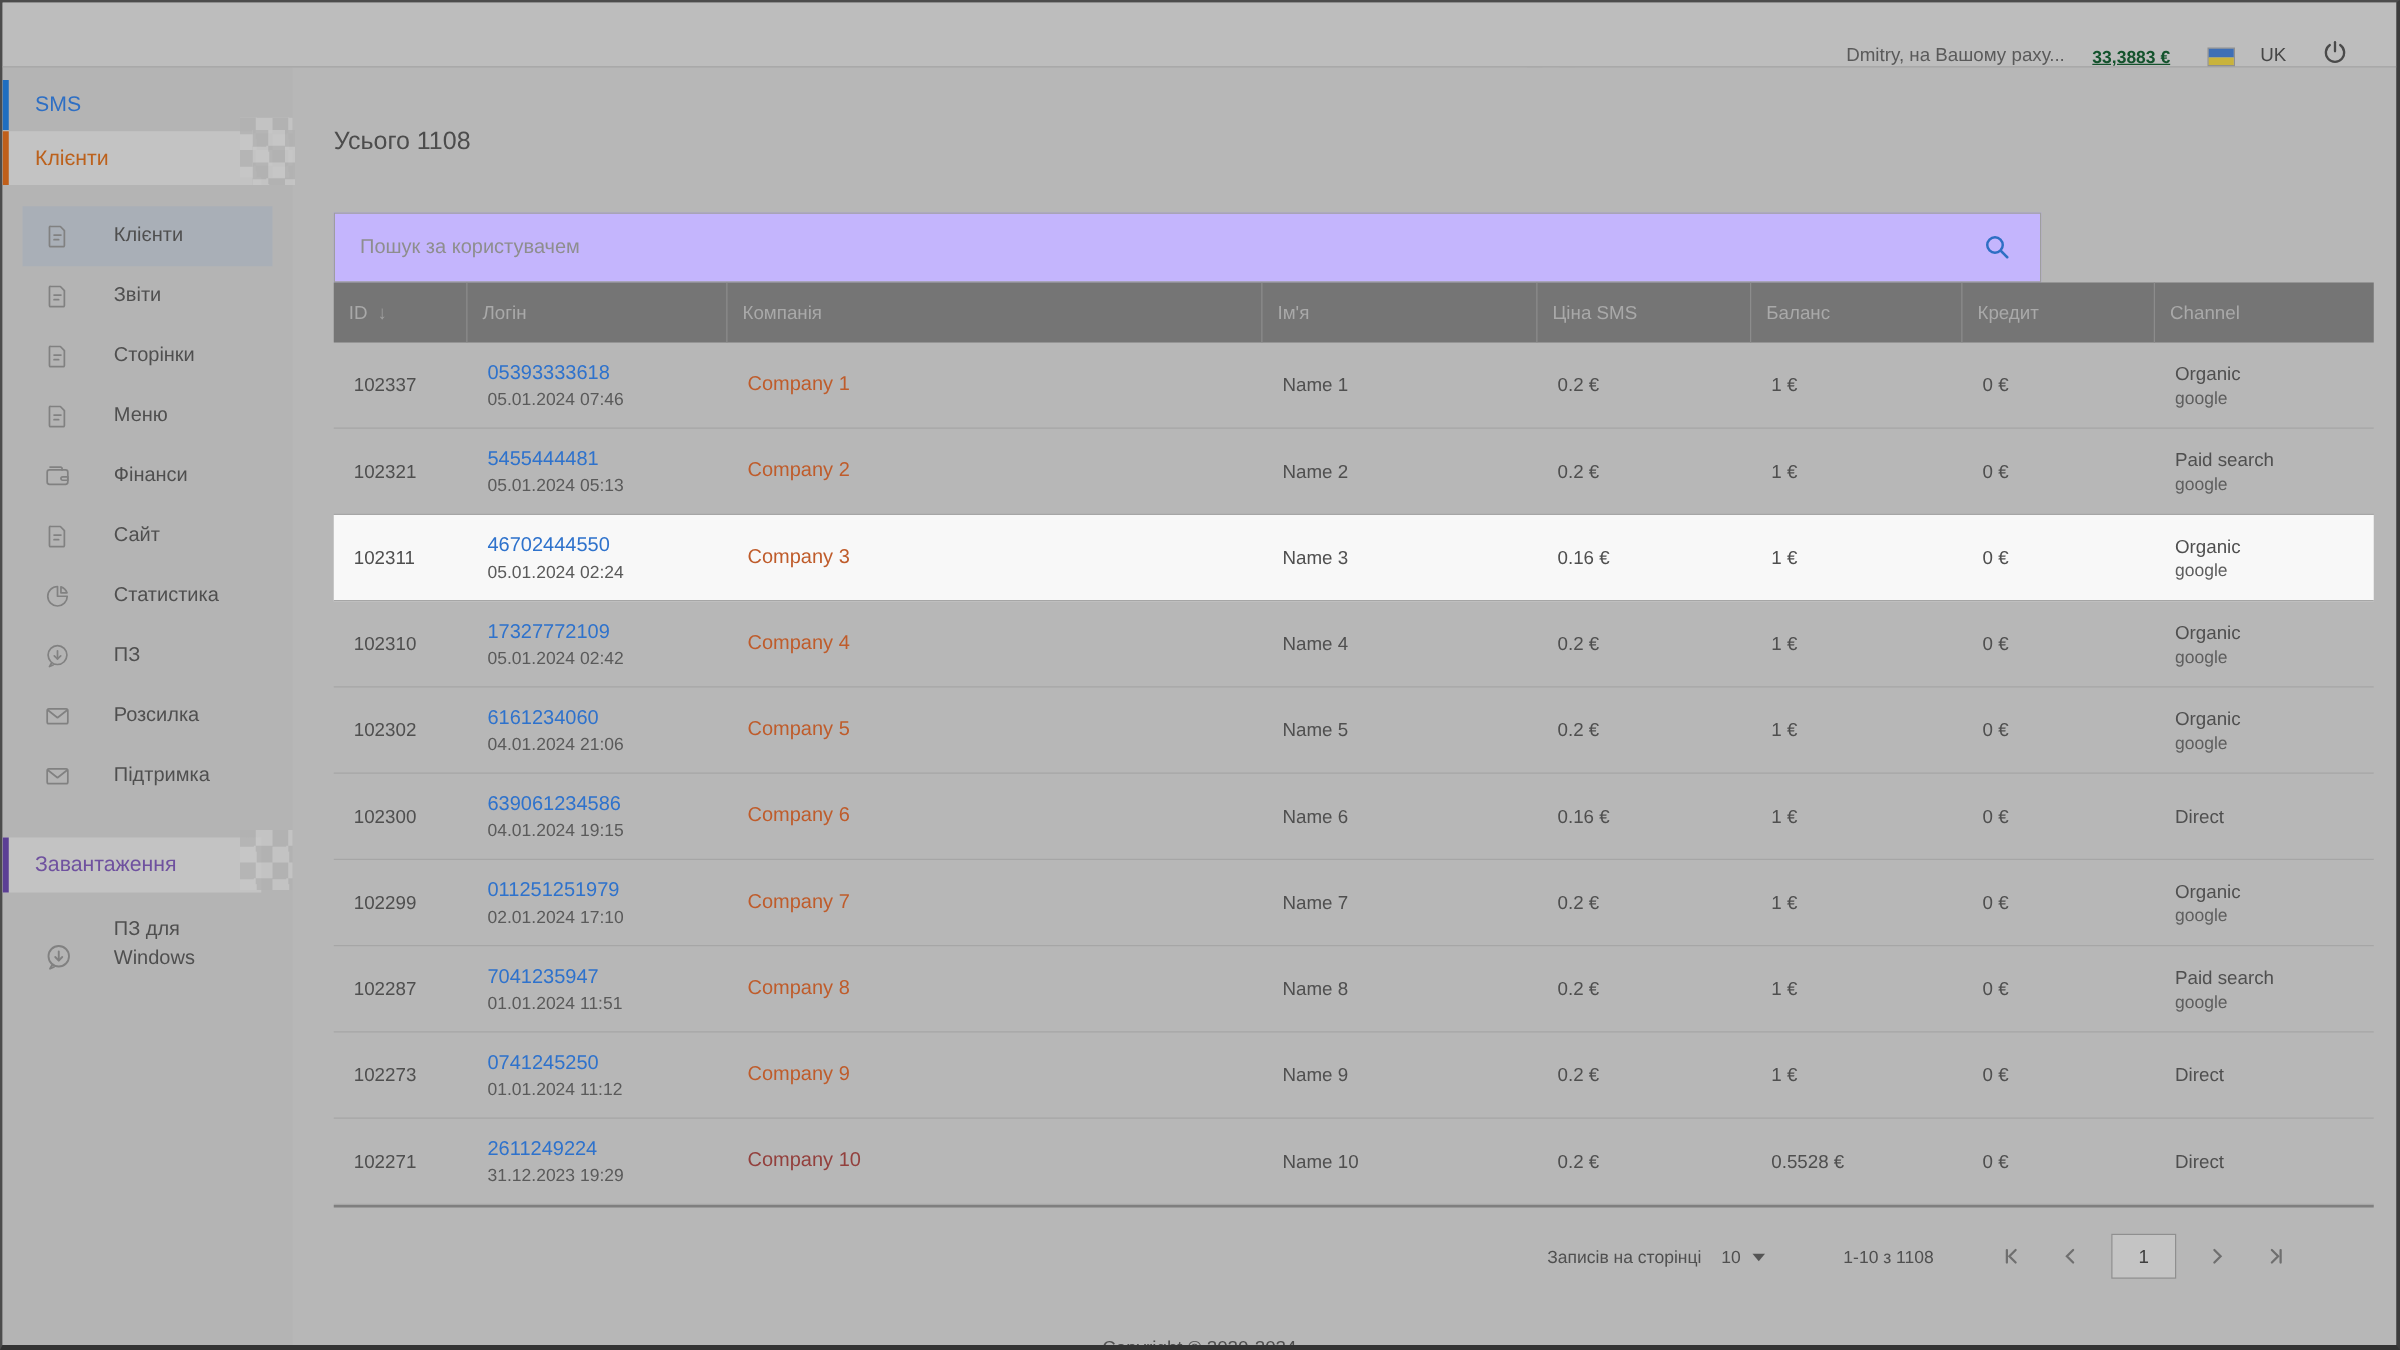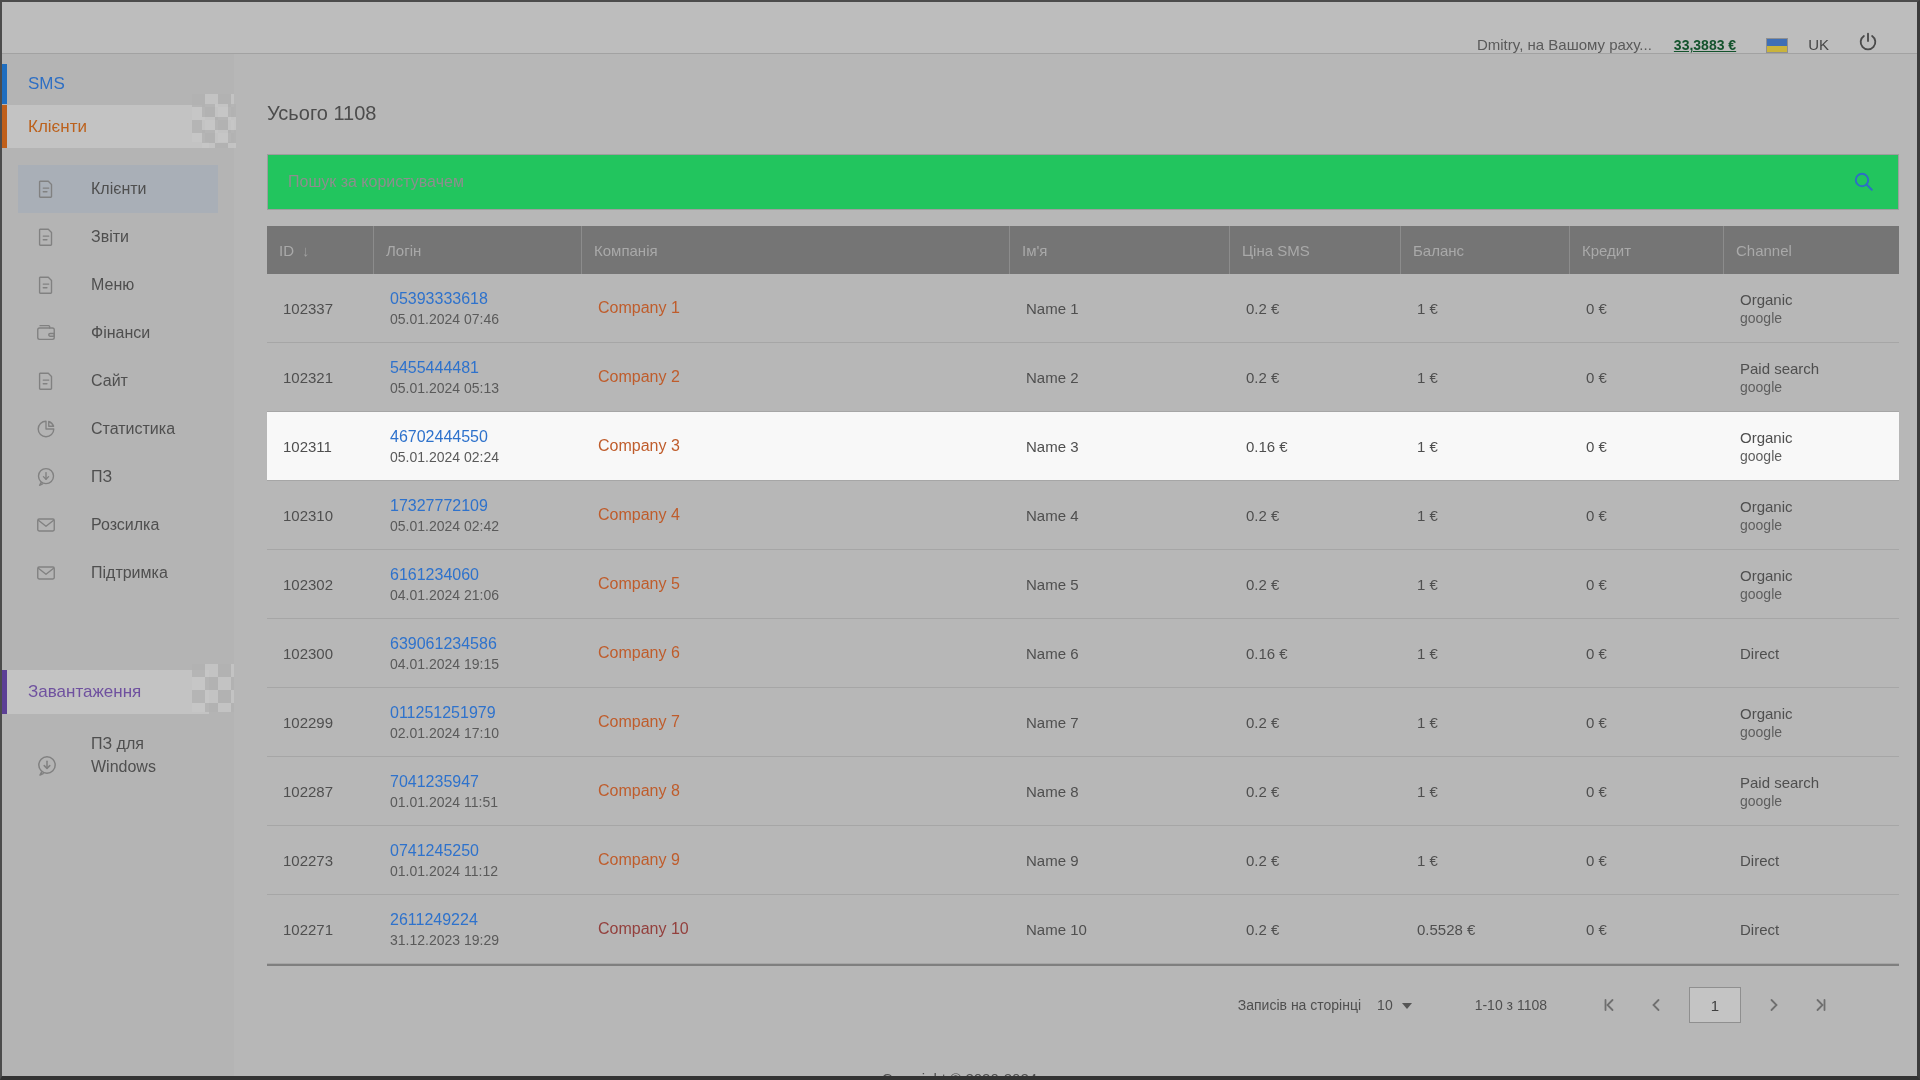--- a/index.html
+++ b/index.html
@@ -43,21 +43,21 @@
   .side-dl{position:absolute;left:33px;top:678px;display:flex;align-items:flex-end;cursor:pointer;}
   .side-dl .icon{width:24px;height:24px;}
   .side-dl .ilabel{margin-left:32px;font-size:16px;color:#4f4f4f;width:112px;line-height:1.45;}
 
   
   .checker{position:absolute;background:repeating-conic-gradient(#c6c6c6 0% 25%,#b2b2b2 0% 50%);
            background-size:26px 26px;opacity:.85;}
 
   
   .total-title{position:absolute;left:265px;top:100px;font-size:20px;color:#4c4c4c;}
-  .search-box{position:absolute;left:265px;top:152px;width:1632px;height:56px;background:#22c55e;
+  .search-box{position:absolute;left:265px;top:168px;width:1366px;height:56px;background:#c4b5fd;
               border:1px solid #9e9e9e;display:flex;align-items:center;}
   .search-box input{flex:1;border:none;outline:none;background:transparent;font-size:16px;
                     color:#4f4f4f;padding-left:20px;}
   .search-box input::placeholder{color:#8e8e8e;opacity:1;}
   .search-ic{margin-right:22px;cursor:pointer;display:flex;}
 
   .dtable{position:absolute;left:265px;top:224px;width:1632px;border-bottom:2px solid #7f7f7f;}
   .thead,.trow{display:grid;grid-template-columns:107px 208px 428px 220px 171px 169px 154px 175px;}
   .thead{background:#757575;height:48px;}
   .th{display:flex;align-items:center;padding-left:12px;font-size:15px;color:#a9a9a9;
@@ -132,20 +132,30 @@
         </div>
         <div class="side-item">
           <span class="icon">
             <svg width="22" height="22" viewBox="0 0 24 24" fill="none" stroke="#818181" stroke-width="1.5" stroke-linecap="round" stroke-linejoin="round">
               <path d="M6 3.5h8.5l3.5 3.5v13a.9.9 0 0 1-1 1H6a.9.9 0 0 1-1-1v-16a.9.9 0 0 1 1-.5z"></path>
               <path d="M9 11h6"></path>
               <path d="M9 15h4"></path>
             </svg>
           </span>
           <span class="ilabel">Звіти</span>
+        </div>
+        <div class="side-item">
+          <span class="icon">
+            <svg width="22" height="22" viewBox="0 0 24 24" fill="none" stroke="#818181" stroke-width="1.5" stroke-linecap="round" stroke-linejoin="round">
+              <path d="M6 3.5h8.5l3.5 3.5v13a.9.9 0 0 1-1 1H6a.9.9 0 0 1-1-1v-16a.9.9 0 0 1 1-.5z"></path>
+              <path d="M9 11h6"></path>
+              <path d="M9 15h4"></path>
+            </svg>
+          </span>
+          <span class="ilabel">Сторінки</span>
         </div>
         <div class="side-item">
           <span class="icon">
             <svg width="22" height="22" viewBox="0 0 24 24" fill="none" stroke="#818181" stroke-width="1.5" stroke-linecap="round" stroke-linejoin="round">
               <path d="M6 3.5h8.5l3.5 3.5v13a.9.9 0 0 1-1 1H6a.9.9 0 0 1-1-1v-16a.9.9 0 0 1 1-.5z"></path>
               <path d="M9 11h6"></path>
               <path d="M9 15h4"></path>
             </svg>
           </span>
           <span class="ilabel">Меню</span>

